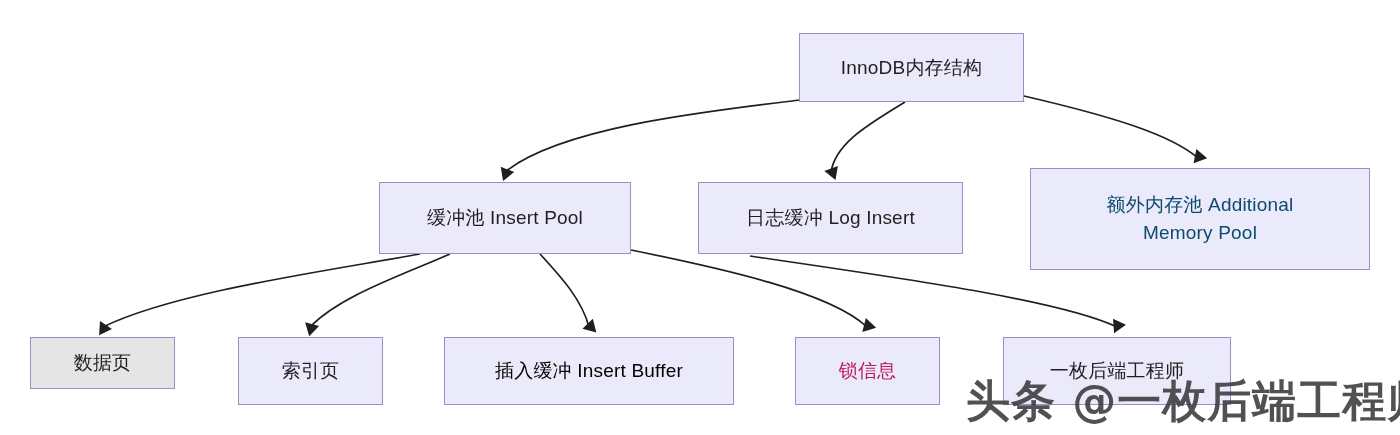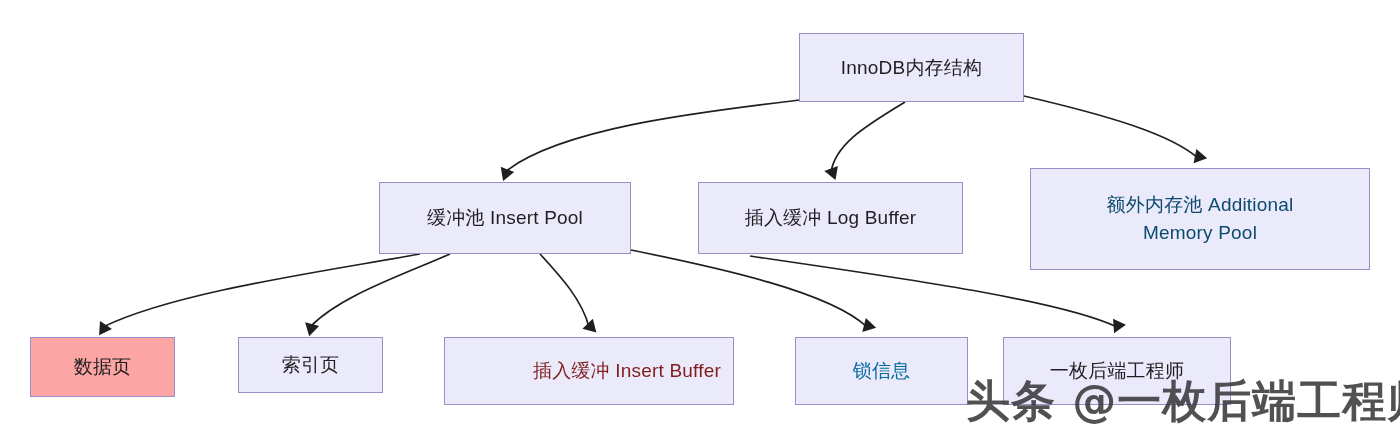--- a/index.html
+++ b/index.html
@@ -30,21 +30,21 @@
     background: #ebeafa;
     border: 1.6px solid #9a8ec7;
     display: flex;
     align-items: center;
     justify-content: center;
     text-align: center;
     color: #1f1f22;
     font-size: 19px;
     line-height: 1.45;
     letter-spacing: 0.2px;
-    padding: 2px 12px;
+    padding: 2px 0;
     z-index: 2;
   }
   .node-label {
     display: block;
     white-space: pre-line;
   }
   .watermark {
     position: absolute;
     left: 966px;
     top: 372px;
@@ -82,36 +82,36 @@
   </svg>
 
   <div id="node-layer">
       <div class="node" style="left: 799px; top: 33px; width: 225px; height: 69px; background: rgb(235, 234, 250); border-color: rgb(154, 142, 199); color: rgb(31, 31, 34);">
         <span class="node-label">InnoDB内存结构</span>
       </div>
       <div class="node" style="left: 379px; top: 182px; width: 252px; height: 72px; background: rgb(235, 234, 250); border-color: rgb(154, 142, 199); color: rgb(31, 31, 34);">
         <span class="node-label">缓冲池 Insert Pool</span>
       </div>
       <div class="node" style="left: 698px; top: 182px; width: 265px; height: 72px; background: rgb(235, 234, 250); border-color: rgb(154, 142, 199); color: rgb(31, 31, 34);">
-        <span class="node-label">插入缓冲 Log Buffer</span>
+        <span class="node-label">日志缓冲 Log Insert</span>
       </div>
       <div class="node" style="left: 1030px; top: 168px; width: 340px; height: 102px; background: rgb(235, 234, 250); border-color: rgb(154, 142, 199); color: #0c4a6e;">
         <span class="node-label">额外内存池 Additional
 Memory Pool</span>
       </div>
-      <div class="node" style="left: 30px; top: 337px; width: 145px; height: 60px; background: #fca5a5; border-color: rgb(154, 142, 199); color: rgb(31, 31, 34);">
+      <div class="node" style="left: 30px; top: 337px; width: 145px; height: 52px; background: #e5e5e5; border-color: rgb(154, 142, 199); color: rgb(31, 31, 34);">
         <span class="node-label">数据页</span>
       </div>
-      <div class="node" style="left: 238px; top: 337px; width: 145px; height: 56px; background: rgb(235, 234, 250); border-color: rgb(154, 142, 199); color: rgb(31, 31, 34); text-align: center;">
+      <div class="node" style="left: 238px; top: 337px; width: 145px; height: 68px; background: rgb(235, 234, 250); border-color: rgb(154, 142, 199); color: rgb(31, 31, 34); text-align: center;">
         <span class="node-label">索引页</span>
       </div>
-      <div class="node" style="left: 444px; top: 337px; width: 290px; height: 68px; background: rgb(235, 234, 250); border-color: rgb(154, 142, 199); color: #7f1d1d; justify-content: flex-end;">
+      <div class="node" style="left: 444px; top: 337px; width: 290px; height: 68px; background: rgb(235, 234, 250); border-color: rgb(154, 142, 199); color: #000000;">
         <span class="node-label">插入缓冲 Insert Buffer</span>
       </div>
-      <div class="node" style="left: 795px; top: 337px; width: 173px; height: 68px; background: rgb(235, 234, 250); border-color: rgb(154, 142, 199); color: #0369a1;">
+      <div class="node" style="left: 795px; top: 337px; width: 145px; height: 68px; background: rgb(235, 234, 250); border-color: rgb(154, 142, 199); color: #be185d;">
         <span class="node-label">锁信息</span>
       </div>
       <div class="node" style="left: 1003px; top: 337px; width: 228px; height: 68px; background: rgb(235, 234, 250); border-color: rgb(154, 142, 199); color: rgb(31, 31, 34);">
         <span class="node-label">一枚后端工程师</span>
       </div>
     </div>
 
   <div class="watermark">头条 @一枚后端工程师</div>
 
 </div>

